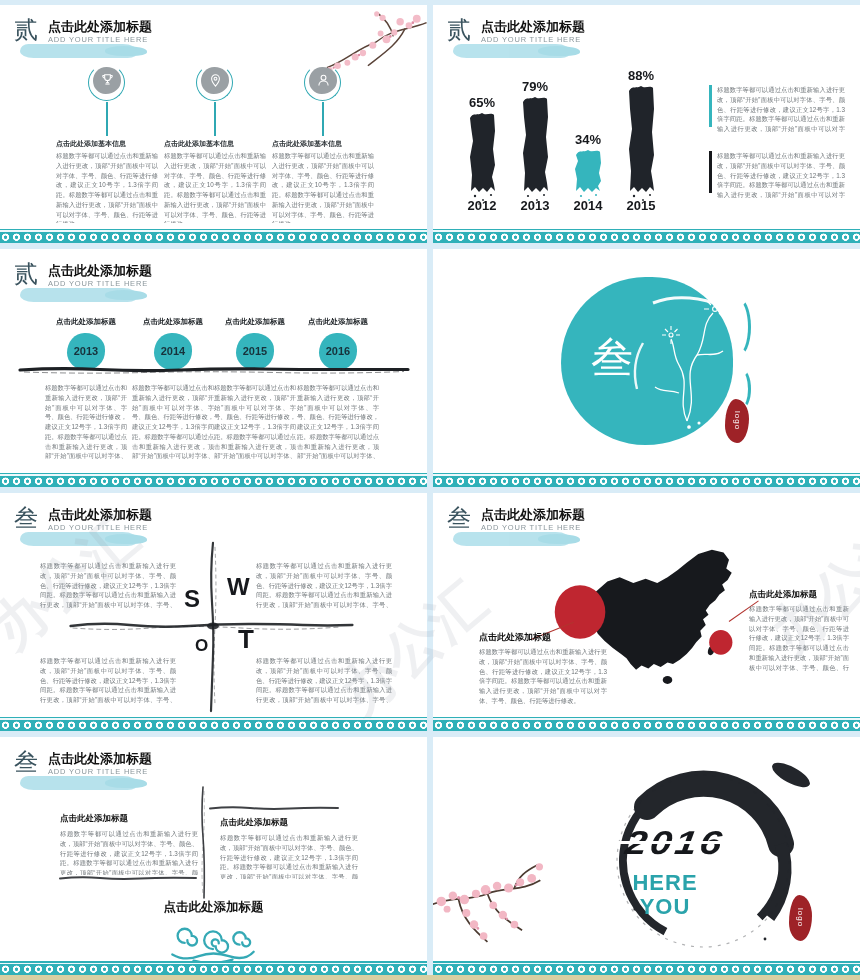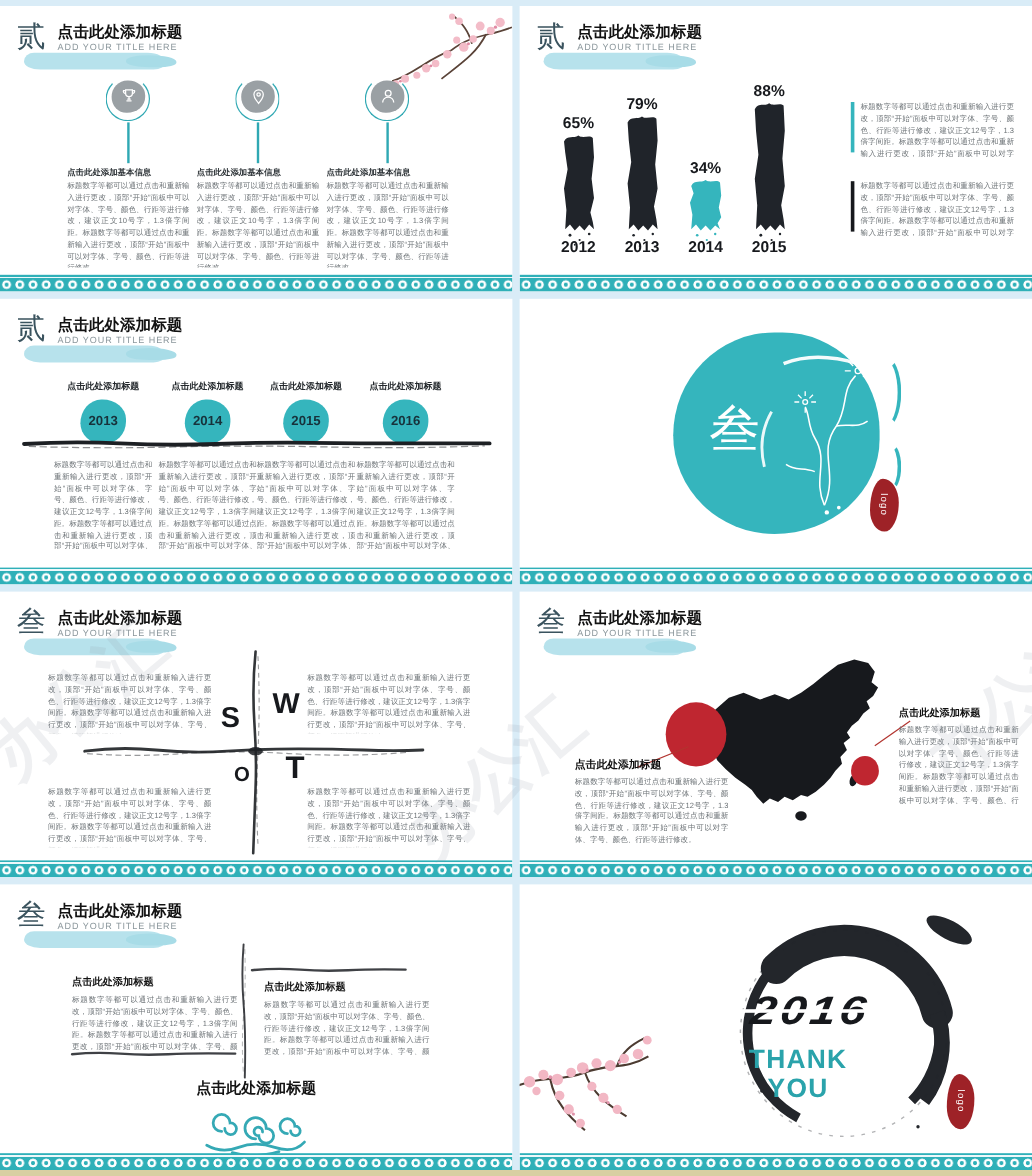--- a/index.html
+++ b/index.html
@@ -388,21 +388,21 @@
       <path d="M52,58 A80,80 0 0 1 186,95" stroke="#23262b" stroke-width="26" fill="none" stroke-linecap="round"></path>
       <path d="M186,95 A80,80 0 0 1 174,168" stroke="#23262b" stroke-width="13" fill="none"></path>
       <circle cx="108" cy="112" r="86" stroke="#23262b" stroke-width="1.2" fill="none" opacity=".35" stroke-dasharray="3 6"></circle>
       <ellipse cx="196" cy="26" rx="21" ry="8" fill="#23262b" transform="rotate(28 196 26)"></ellipse>
       <circle cx="40" cy="160" r="1.6" fill="#23262b"></circle>
         <circle cx="52" cy="172" r="1.1" fill="#23262b"></circle>
         <circle cx="170" cy="190" r="1.4" fill="#23262b"></circle>
     </svg>
     <div class="s8-year">2016</div>
     <div class="s8-slit"></div>
-    <div class="s8-thanks">THANK YOU</div>
+    <div class="s8-thanks">HERE YOU</div>
     <div class="seal" style="left:356px;top:158px;width:23px;height:46px">
       <span>logo</span>
     </div>
     <svg style="position:absolute;left:-4px;bottom:12px" width="165" height="125" viewBox="0 0 170 130">
       <g stroke="#4c3b31" stroke-width="1.8" fill="none">
         <path d="M0,70 C25,60 40,66 60,58 C80,50 95,56 115,44"></path>
         <path d="M60,58 C66,76 80,86 96,96"></path>
         <path d="M30,64 C34,84 46,96 60,108"></path>
         <path d="M88,52 C92,40 100,34 112,28"></path>
       </g>

